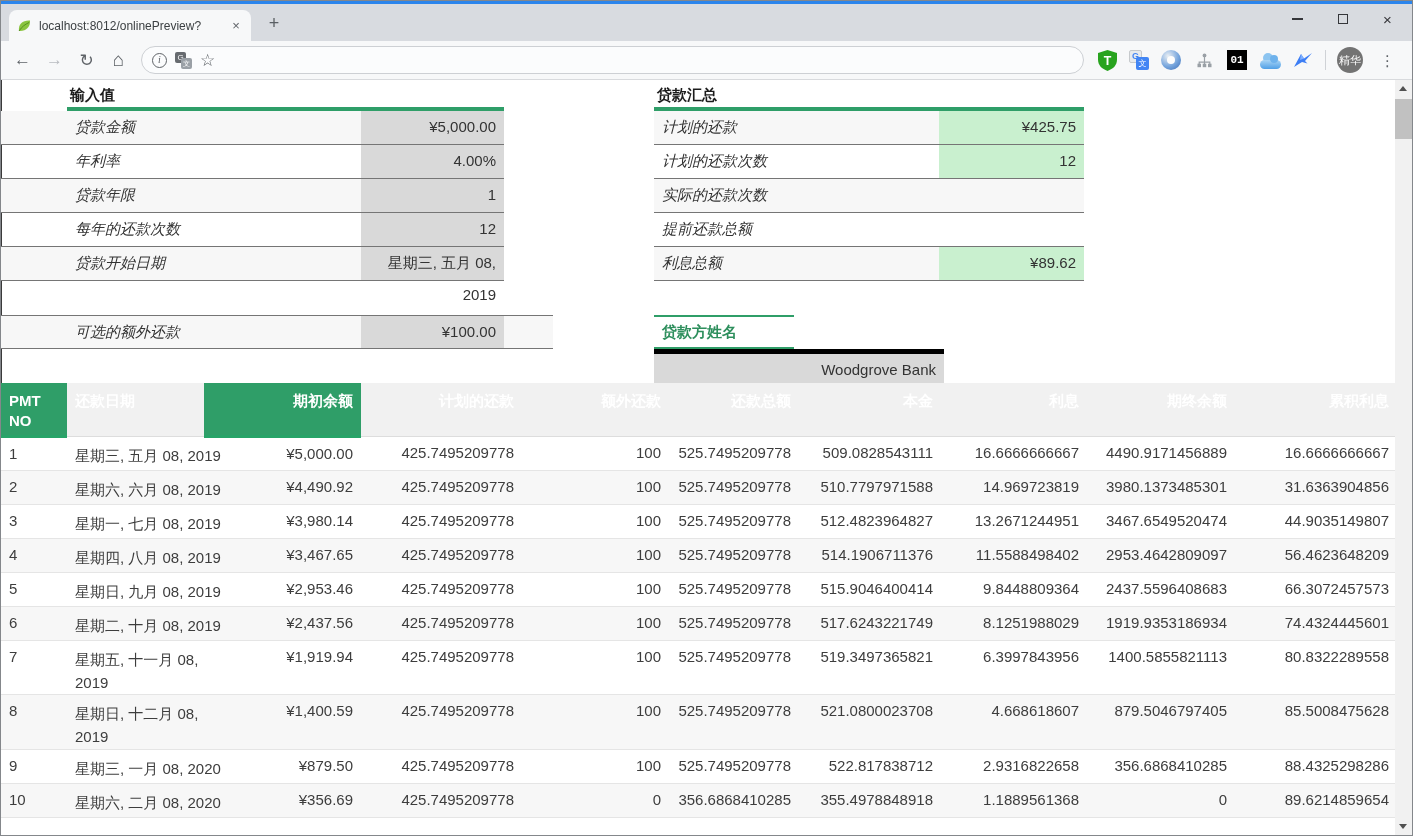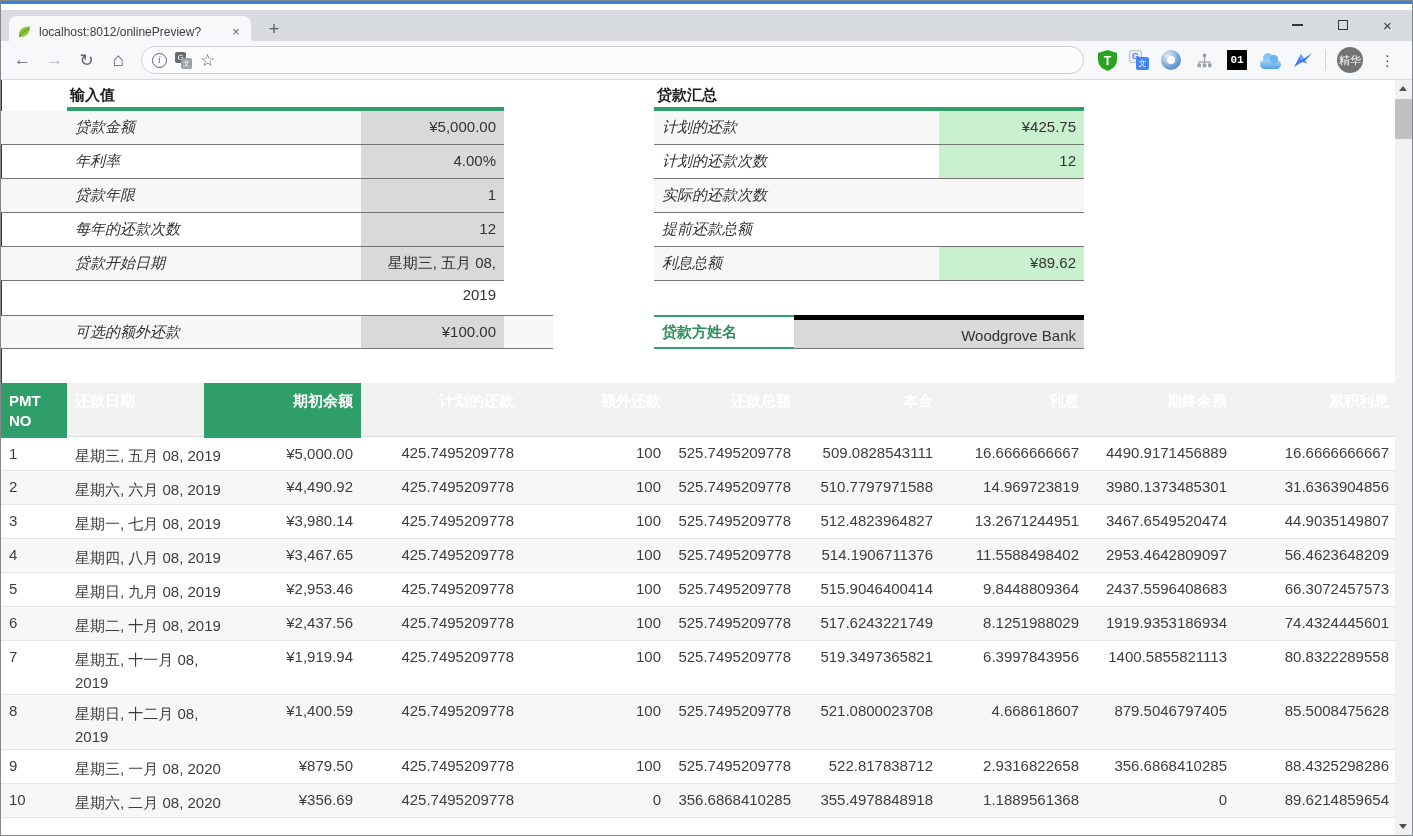--- a/index.html
+++ b/index.html
@@ -4,21 +4,21 @@
 <style>
   * { margin:0; padding:0; box-sizing:border-box; }
   html,body { background:#cfd2d6; }
   body { font-family:"Liberation Sans","DejaVu Sans",sans-serif; }
 
   .window { position:relative; width:1413px; height:836px; background:#fff;
             border:1px solid #84878b; overflow:hidden; }
 
   
   .accent { position:absolute; top:0; left:0; right:0; height:3px; background:#2b85ec; }
-  .tabstrip { position:absolute; top:3px; left:0; right:0; height:37px; background:#d8dbe0;margin-top:6px; }
+  .tabstrip { position:absolute; top:3px; left:0; right:0; height:37px; background:#d8dbe0; }
   .tab { position:absolute; left:8px; bottom:0; width:242px; height:31px; background:#f7f8f9;
          border-radius:8px 8px 0 0; display:flex; align-items:center; padding:0 7px; gap:7px; }
   .tab-title { flex:1; font-size:12px; color:#3c4043; white-space:nowrap; overflow:hidden; }
   .tab-close { width:16px; height:16px; line-height:15px; text-align:center; font-size:13px;
                color:#5f6368; border-radius:50%; }
   .newtab { position:absolute; left:260px; bottom:5px; width:26px; height:24px; text-align:center;
             line-height:23px; font-size:18px; color:#5a5f64; }
   .wincontrols { position:absolute; right:2px; top:0; height:30px; display:flex; }
   .wc { width:45px; height:30px; display:flex; align-items:center; justify-content:center; }
   .wc-min { width:11px; height:1.4px; background:#35363a; display:block; }
@@ -89,21 +89,21 @@
   .trow { display:flex; height:34px; line-height:32px; border-bottom:1px solid #757575; }
   .trow.alt { background:#f7f7f7; }
   .trow .gut { width:66px; }
   .trow .lab { font-style:italic; padding-left:8px; }
   #input-rows .lab { width:294px; } #input-rows .val { width:143px; }
   #summary-rows .lab { width:285px; } #summary-rows .val { width:145px; }
   .trow .val { text-align:right; padding-right:8px; }
   .val.gray { background:#d9d9d9; } .val.green { background:#c9f0cf; }
 
   #extra-row { position:absolute; top:235px; left:0; width:552px; border-top:1px solid #757575; }
-  #lender-row { position:absolute; top:235px; left:653px; width:430px; display:flex; height:34px; }
+  #lender-row { position:absolute; top:235px; left:653px; width:430px; display:flex; height:34px;flex-direction:column; }
   .lender-label { width:140px; background:#fff; border-top:2px solid #2f9e68; border-bottom:2px solid #2f9e68;
                   color:#2e8f5d; font-weight:bold; padding-left:8px; line-height:30px; }
   .lender-value { width:290px; background:#d9d9d9; border-top:5px solid #000000; border-bottom:1px solid #757575;
                   text-align:right; padding-right:8px; line-height:31px; }
 
   table.schedule { position:absolute; top:303px; left:0; width:1396px; border-collapse:collapse;
                    table-layout:fixed; font-size:15px; color:#3d3d3d; }
   .schedule thead tr { height:53px; }
   .schedule th { font-weight:bold; text-align:right; vertical-align:top; padding:8px 8px 0 8px;
                  color:#fff; line-height:1.35; }

